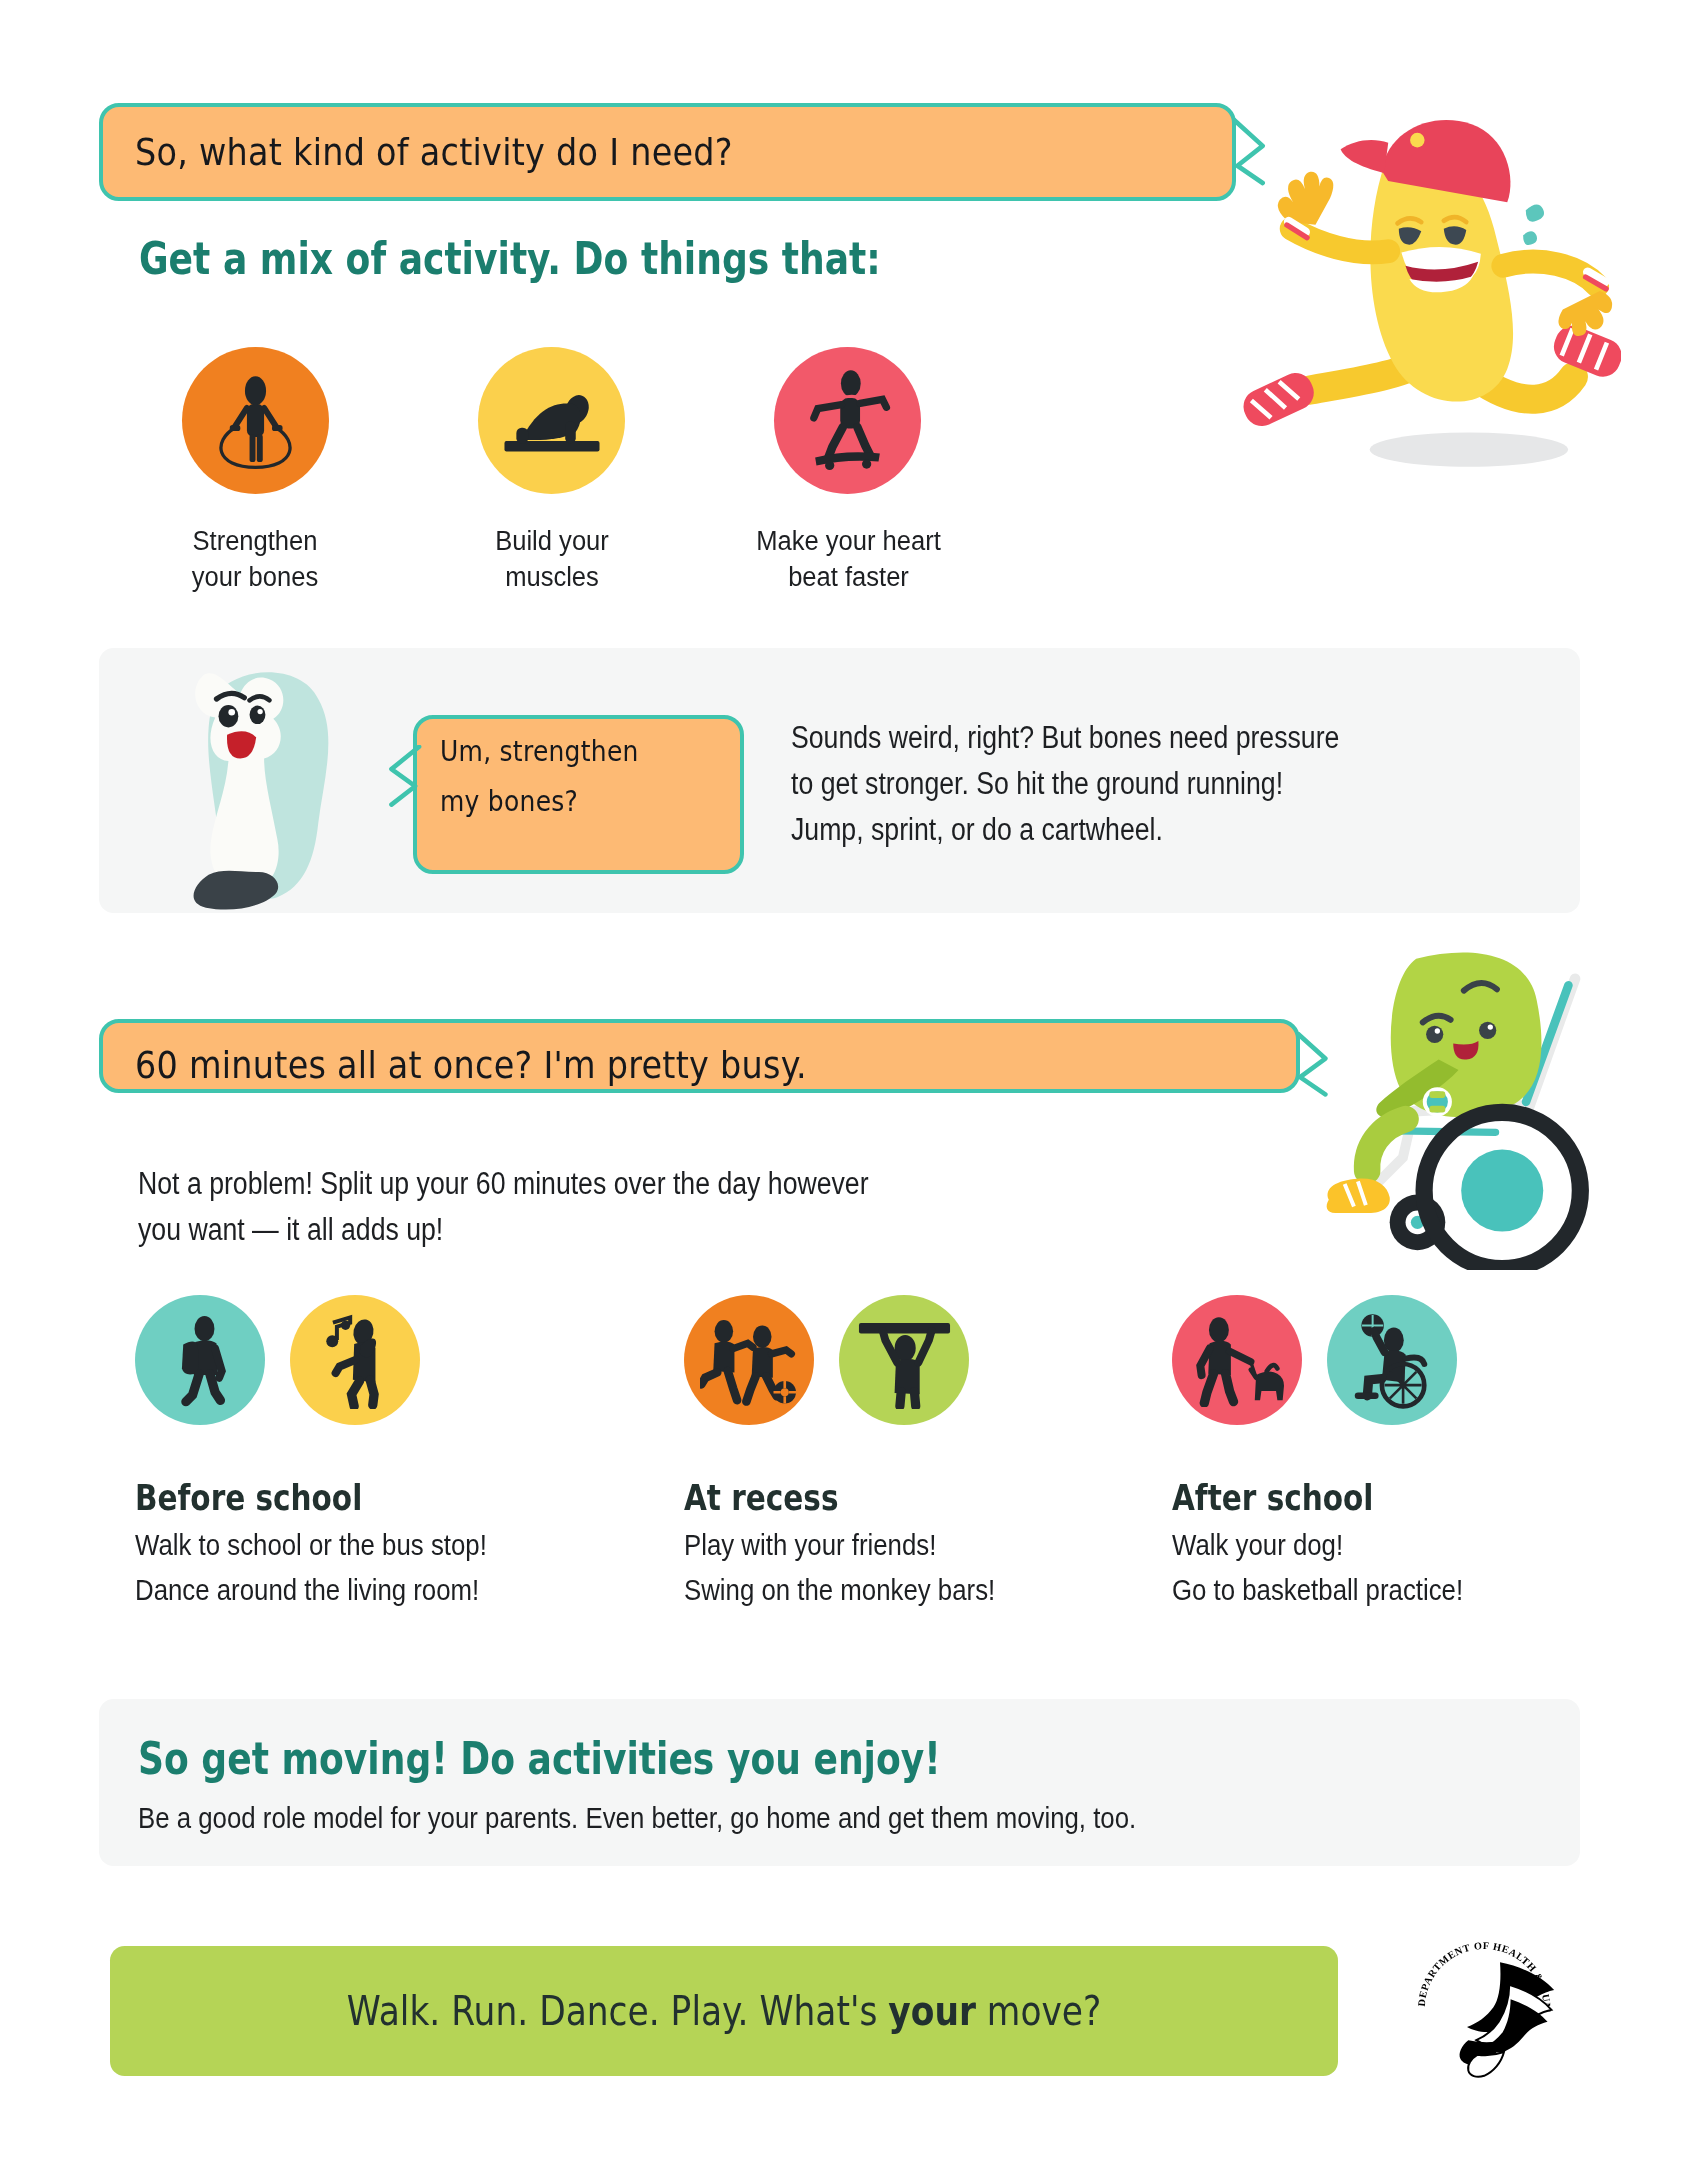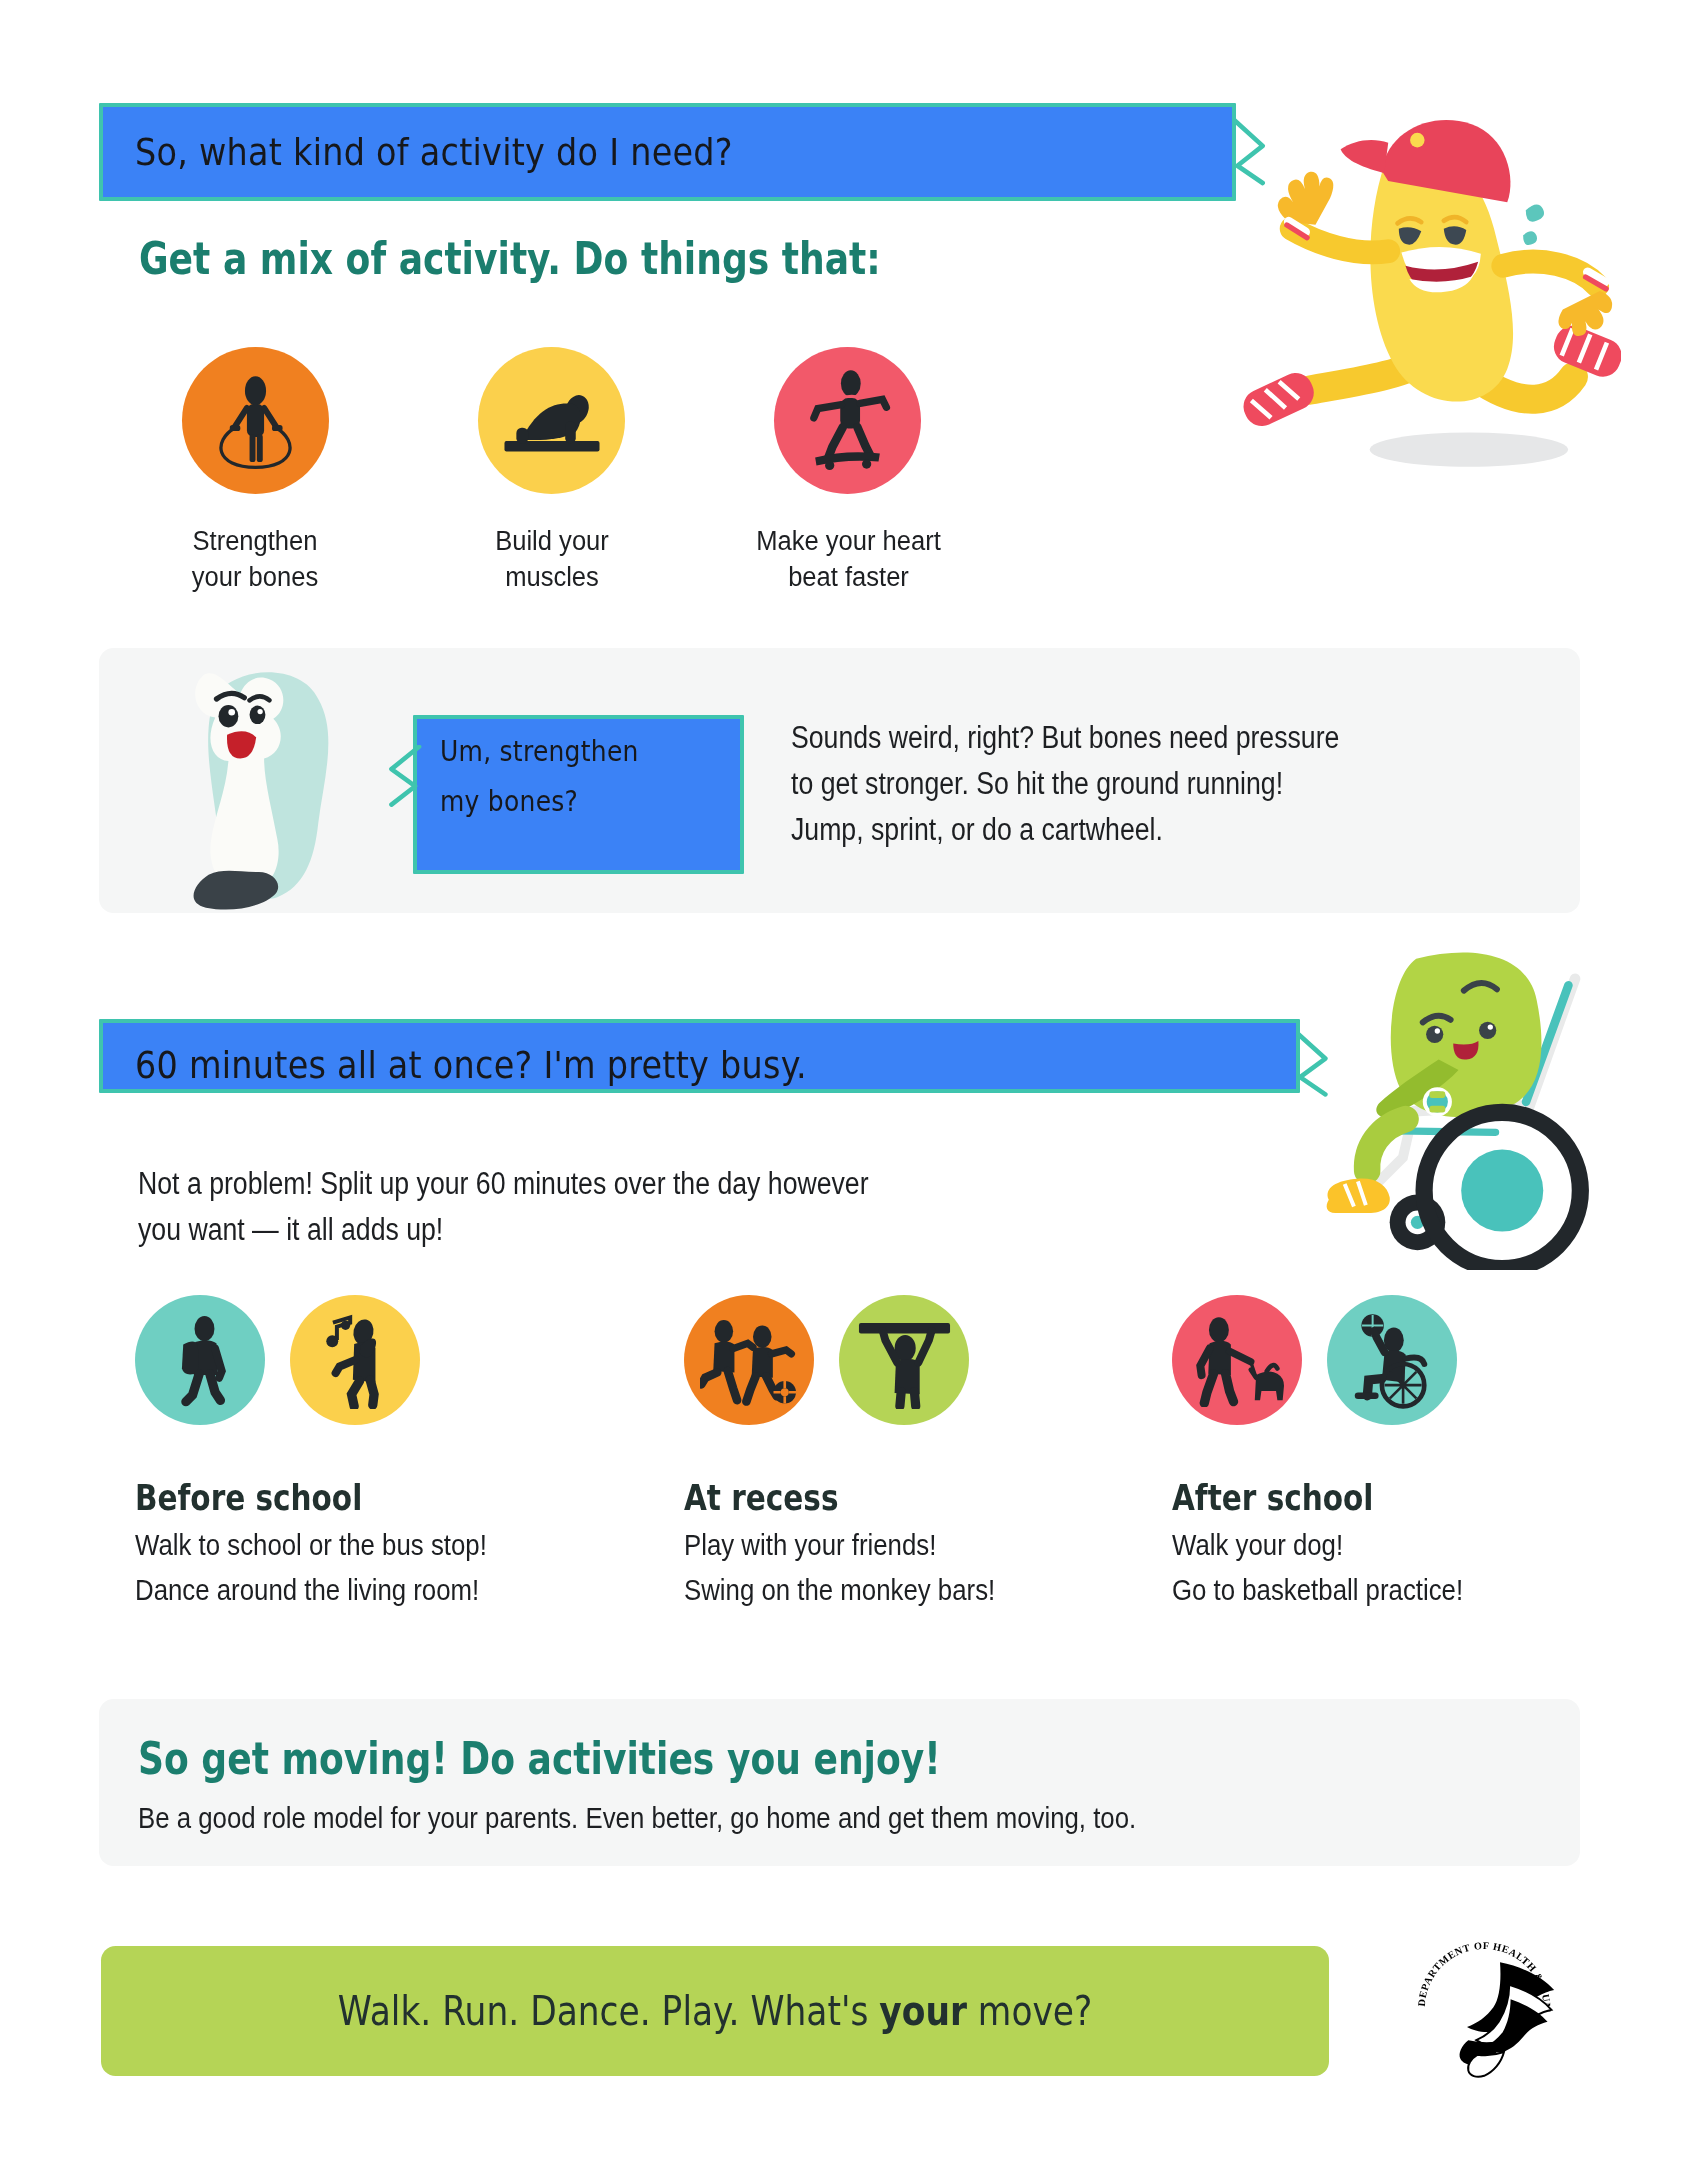--- a/index.html
+++ b/index.html
@@ -8,22 +8,22 @@
     background: #ffffff;
     font-family: "Liberation Sans", sans-serif;
     overflow: hidden;
   }
   .page { position: relative; width: 1687px; height: 2183px; background:#fff; }
 
   
   .bubble {
     position: absolute;
     border: 4.6px solid #3fc4ae;
-    border-radius: 1px;
-    background: #3b82f6;
+    border-radius: 20px;
+    background: #fdba74;
   }
   .bubble .btxt {
     font-family: "DejaVu Sans", sans-serif;
     font-weight: 400;
     color: #16181c;
     letter-spacing: 0.3px;
     transform: scaleX(.88);
     transform-origin: left center;
     white-space: nowrap;
   }
@@ -367,21 +367,21 @@
     </svg>
   </div>
   <div class="h-dark" style="position:absolute; left:1172px; top:1477px; font-size:36px;">After school</div>
   <div class="body-txt" style="position:absolute; left:1172px; top:1528px; font-size:30px;">Walk your dog!</div>
   <div class="body-txt" style="position:absolute; left:1172px; top:1573px; font-size:30px;">Go to basketball practice!</div>
 
   <div class="panel" style="left:99px; top:1699px; width:1481px; height:167px;"></div>
   <div class="h-green" style="position:absolute; left:138px; top:1733px; font-size:44px;">So get moving! Do activities you enjoy!</div>
   <div class="body-txt" style="position:absolute; left:138px; top:1801px; font-size:30px;">Be a good role model for your parents. Even better, go home and get them moving, too.</div>
 
-  <div class="cta" style="left:101px; top:1946px; width:1228px; height:130px; background:#b5d456;">
+  <div class="cta" style="left:110px; top:1946px; width:1228px; height:130px; background:#b5d456;">
     <span style="font-size:41px;"><span class="lite">Walk. Run. Dance. Play. What's </span><span>your</span><span class="lite"> move?</span></span>
   </div>
 
   <svg width="165" height="165" viewBox="0 0 250 250" style="position:absolute;left:1401px;top:1924px;">
     <defs>
       <path id="seal-arc" d="M 36 128 A 90 90 0 1 1 216 128" fill="none"></path>
     </defs>
     <text font-family="'Liberation Serif', serif" font-size="15.5" font-weight="bold" fill="#000" letter-spacing="1">
       <textPath href="#seal-arc" startOffset="1%">DEPARTMENT OF HEALTH &amp; HUMAN SERVICES · USA</textPath>
     </text>

